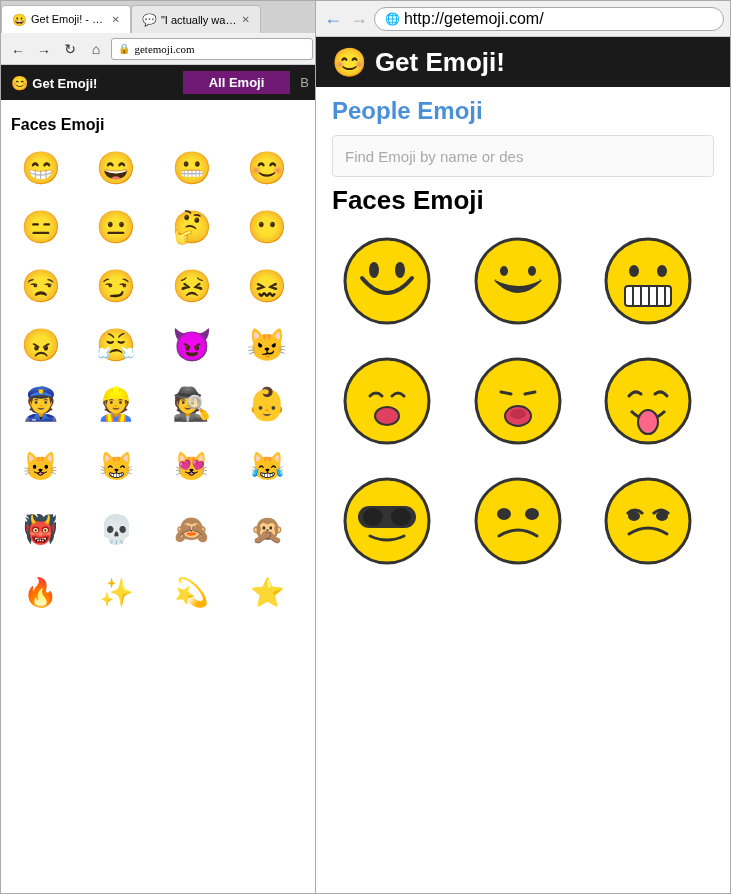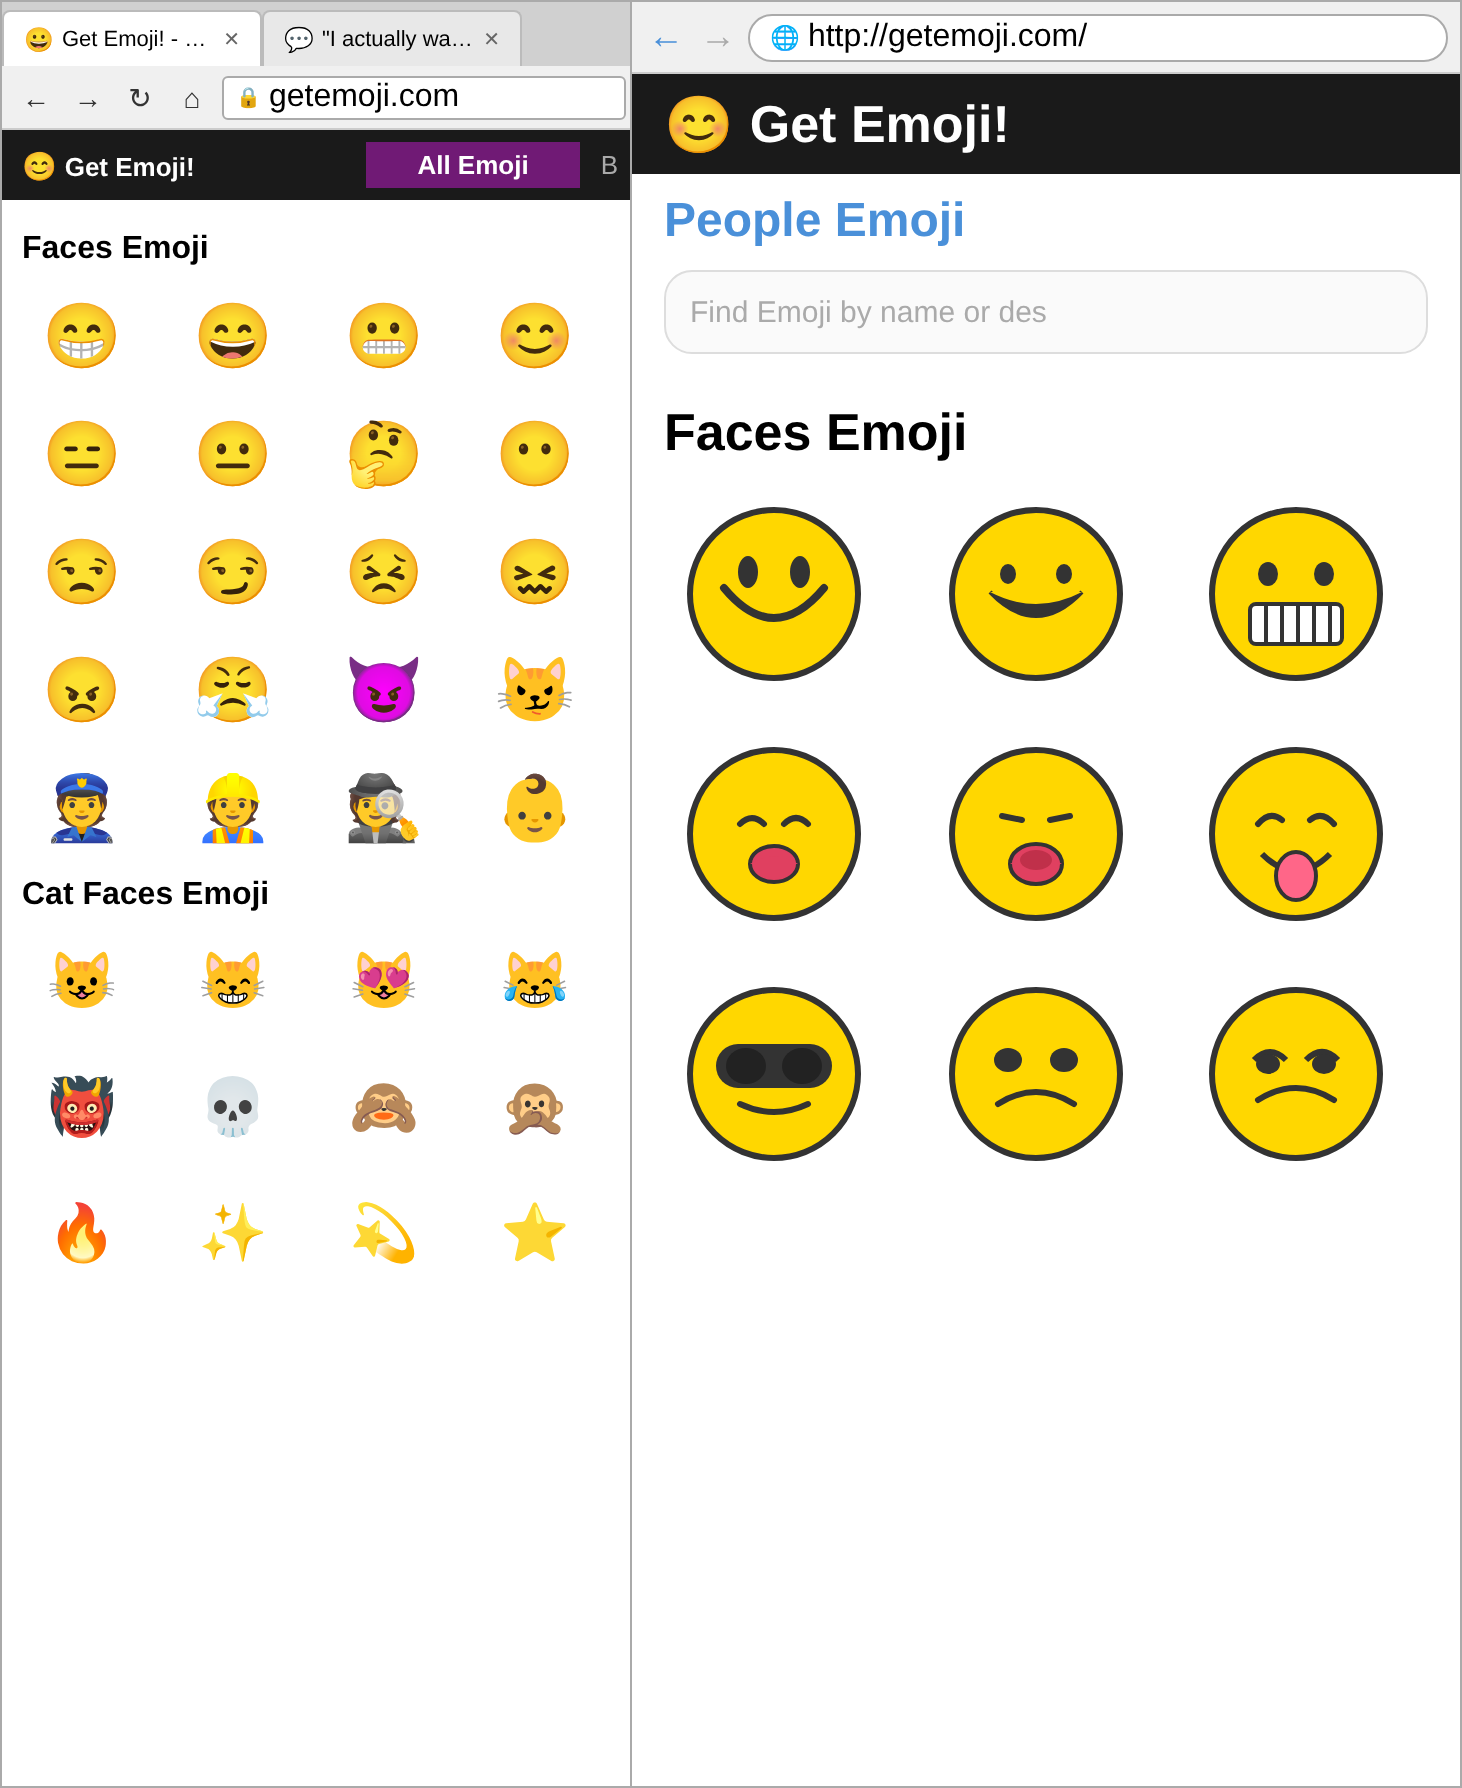--- a/index.html
+++ b/index.html
@@ -201,25 +201,25 @@
       font-size: 24px;
       font-weight: bold;
       color: #4a90d9;
       margin-bottom: 10px;
     }
 
     .search-box {
       width: 100%;
       height: 42px;
       border: 1px solid #ddd;
-      border-radius: 14px;
+      border-radius: 4px;
       padding: 0 12px;
       font-size: 15px;
       color: #999;
-      margin-bottom: 24px;
+      margin-bottom: 8px;
       background: #fafafa;
       display: flex;
       align-items: center;
     }
 
     .faces-title {
       font-size: 26px;
       font-weight: bold;
       color: #000;
       margin-bottom: 10px;
@@ -259,21 +259,21 @@
     </div>
   </div>
 
   <div class="left-nav">
     <button class="nav-btn">←</button>
     <button class="nav-btn">→</button>
     <button class="nav-btn">↻</button>
     <button class="nav-btn">⌂</button>
     <div class="address-bar">
       <span style="font-size:10px;">🔒</span>
-      <span style="font-size:16px;">getemoji.com</span>
+      <span style="font-size:11px;font-family:Liberation Serif, serif;">getemoji.com</span>
     </div>
   </div>
 
   <div class="left-navbar">
     <span class="site-logo">😊 <span style="color:white;font-size:13px;font-weight:bold;">Get Emoji!</span></span>
     <span style="flex:1"></span>
     <span class="nav-link">All Emoji</span>
     <span class="nav-link2">B</span>
   </div>
 
@@ -296,21 +296,20 @@
       <div class="emoji-cell">😠</div>
       <div class="emoji-cell">😤</div>
       <div class="emoji-cell">😈</div>
       <div class="emoji-cell">😼</div>
       <div class="emoji-cell">👮</div>
       <div class="emoji-cell">👷</div>
       <div class="emoji-cell">🕵</div>
       <div class="emoji-cell">👶</div>
     </div>
 
-    <div class="section-title">Cat Faces Emoji</div>
     <div class="emoji-grid">
       <div class="emoji-cell emoji-cell-sm">😺</div>
       <div class="emoji-cell emoji-cell-sm">😸</div>
       <div class="emoji-cell emoji-cell-sm">😻</div>
       <div class="emoji-cell emoji-cell-sm">😹</div>
     </div>
 
     <div class="emoji-grid">
       <div class="emoji-cell emoji-cell-sm">👹</div>
       <div class="emoji-cell emoji-cell-sm">💀</div>

